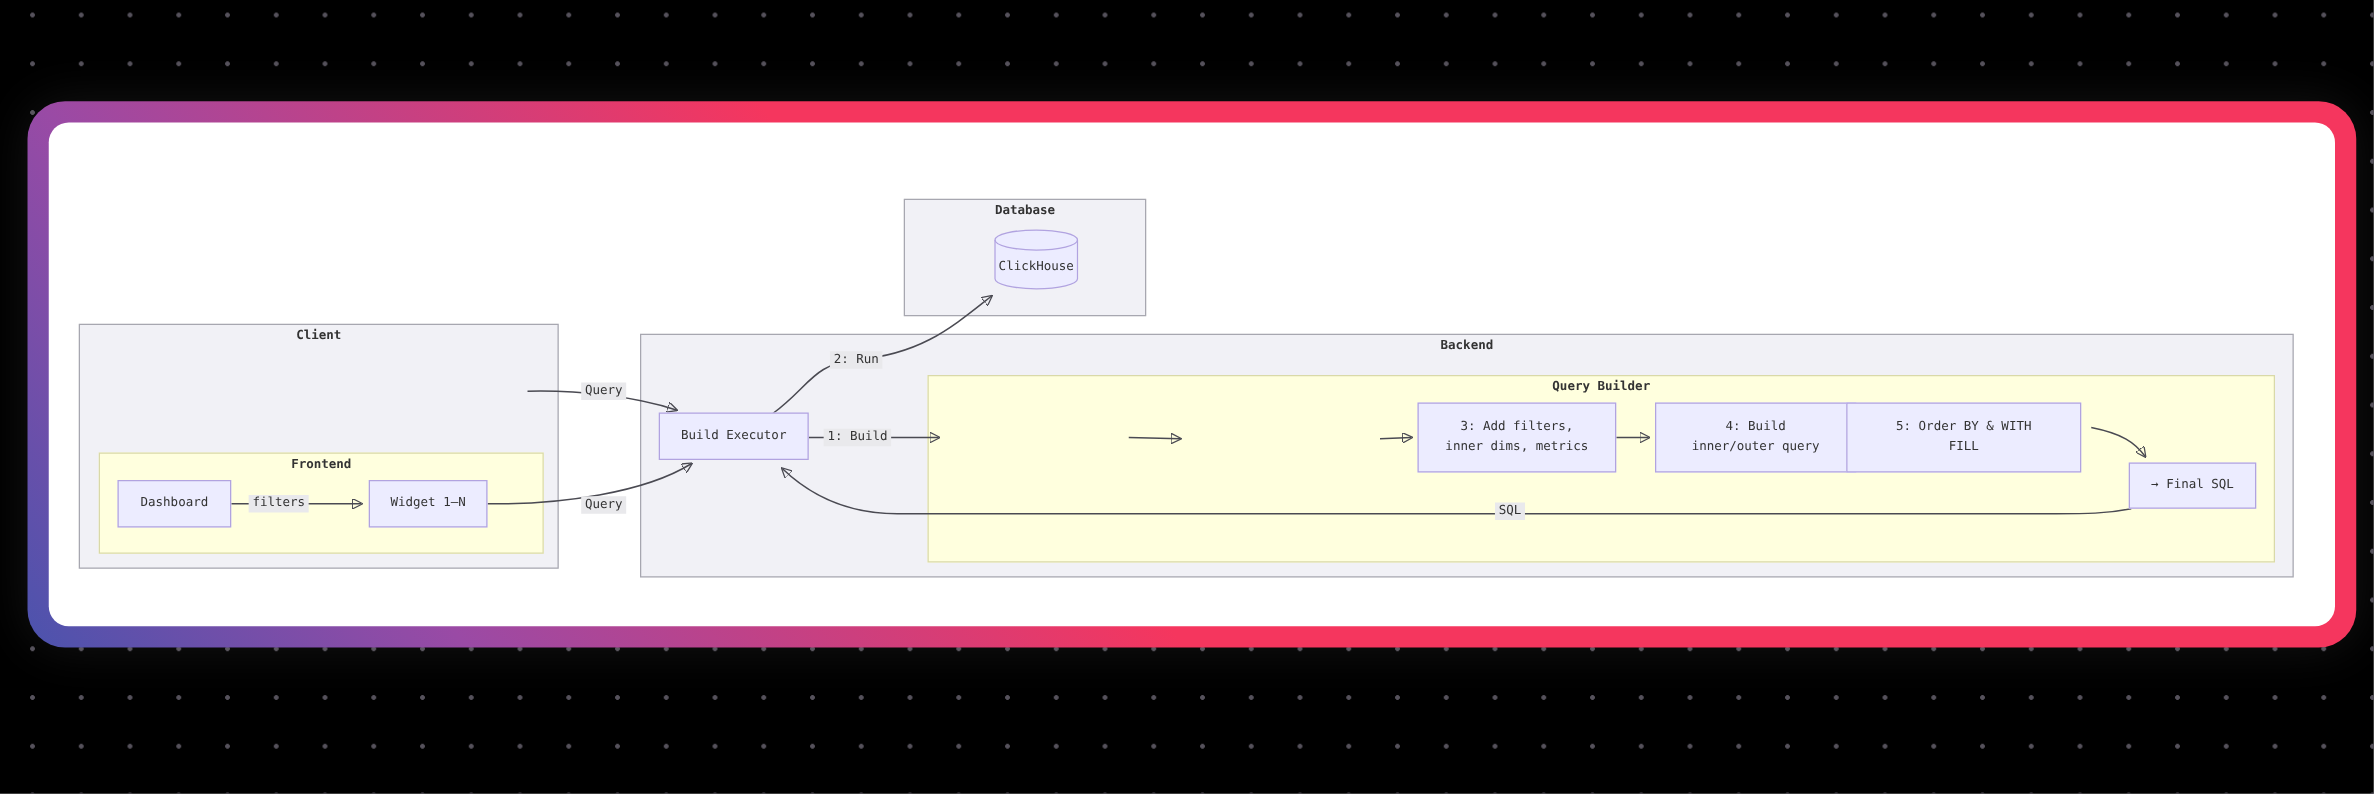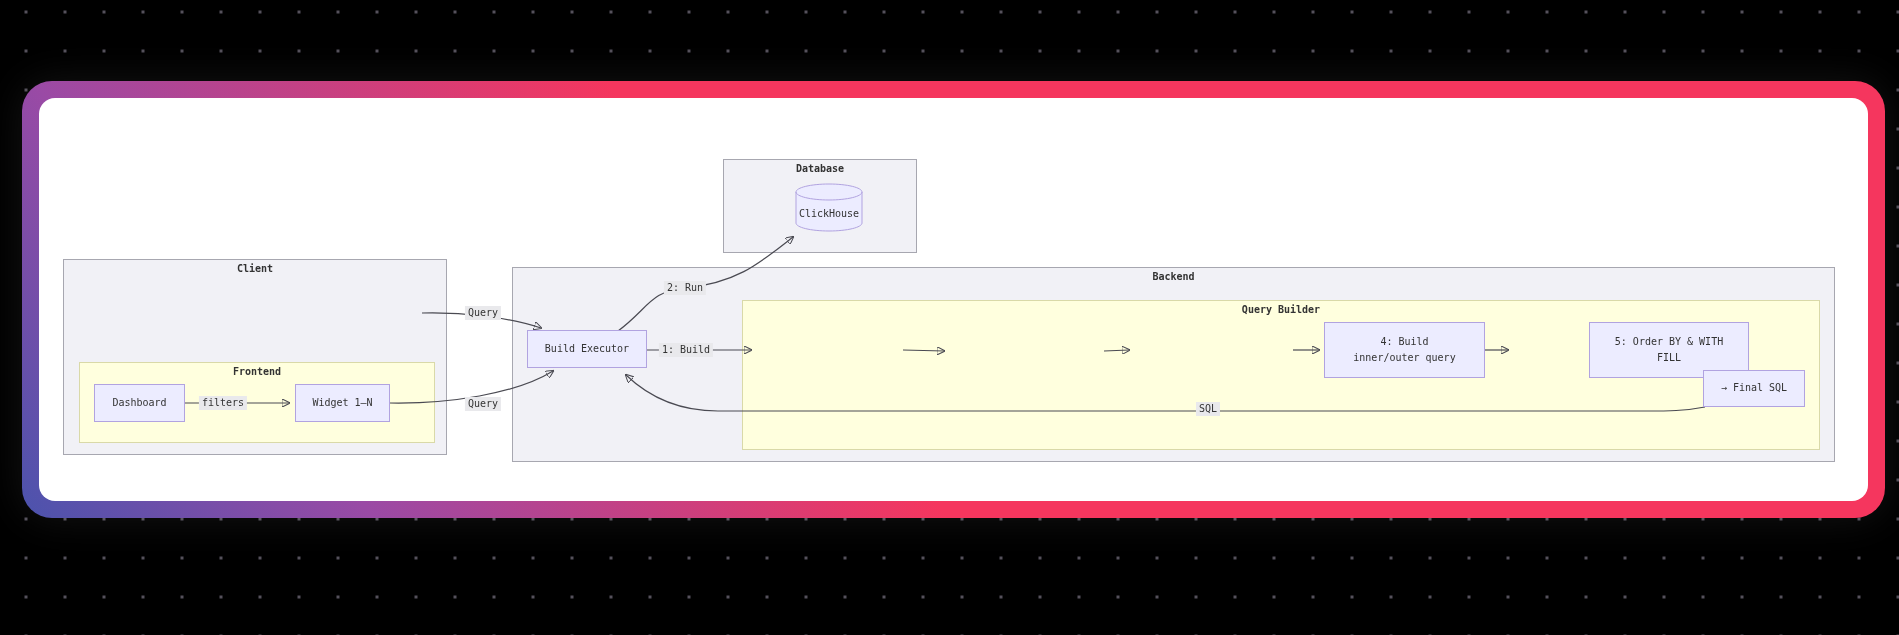--- a/index.html
+++ b/index.html
@@ -107,23 +107,25 @@
   <div class="node" style="left:527px;top:330px;width:120px;height:38px;">Build Executor</div>
 
   <div class="node-cyl" style="left:795px;top:183px;width:68px;height:49px;">
     <svg width="68" height="49" viewBox="0 0 68 49">
       <path d="M1 9 C1 4.6 15.8 1 34 1 C52.2 1 67 4.6 67 9 L67 40 C67 44.4 52.2 48 34 48 C15.8 48 1 44.4 1 40 Z" fill="#ececff" stroke="#b1a3e0" stroke-width="1"></path>
       <path d="M1 9 C1 13.4 15.8 17 34 17 C52.2 17 67 13.4 67 9" fill="none" stroke="#b1a3e0" stroke-width="1"></path>
     </svg>
     <span class="cyl-label">ClickHouse</span>
   </div>
 
+  <div class="node" style="left:1134px;top:322px;width:159px;height:56px;">3: Add filters,
+inner dims, metrics</div>
   <div class="node" style="left:1324px;top:322px;width:161px;height:56px;">4: Build
 inner/outer query</div>
-  <div class="node" style="left:1589px;top:322px;width:160px;height:56px;">5: Order BY &amp; WITH
+  <div class="node" style="left:1477px;top:322px;width:188px;height:56px;">5: Order BY &amp; WITH
 FILL</div>
   <div class="node" style="left:1703px;top:370px;width:102px;height:37px;">→ Final SQL</div>
 
   <span class="edge-label" style="left:483px;top:313px;">Query</span>
   <span class="edge-label" style="left:483px;top:404px;">Query</span>
   <span class="edge-label" style="left:685px;top:288px;">2: Run</span>
   <span class="edge-label" style="left:686px;top:350px;">1: Build</span>
   <span class="edge-label" style="left:223px;top:403px;">filters</span>
   <span class="edge-label" style="left:1208px;top:409px;">SQL</span>
 

